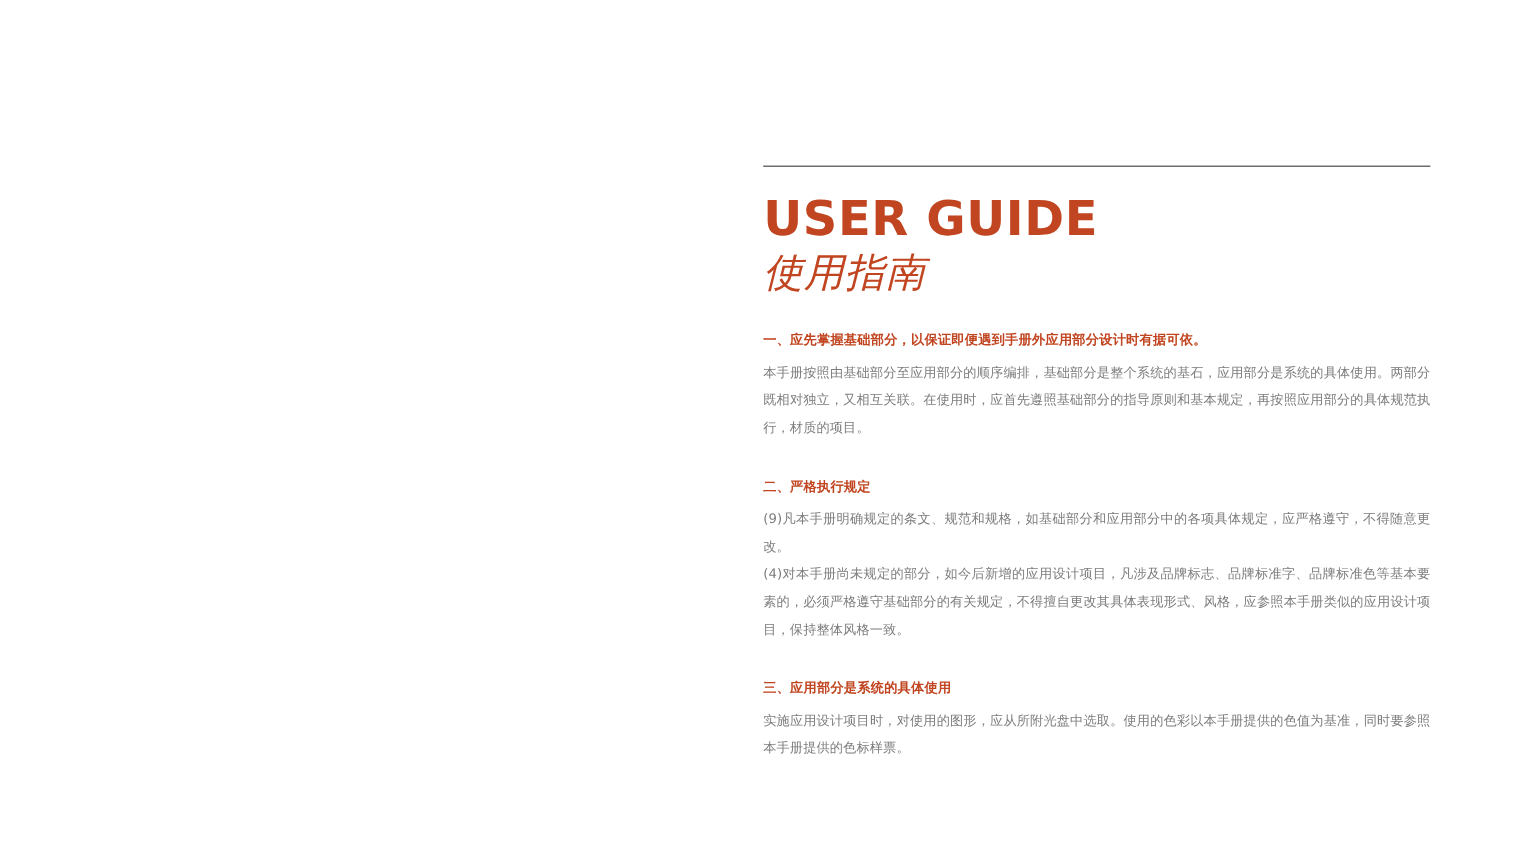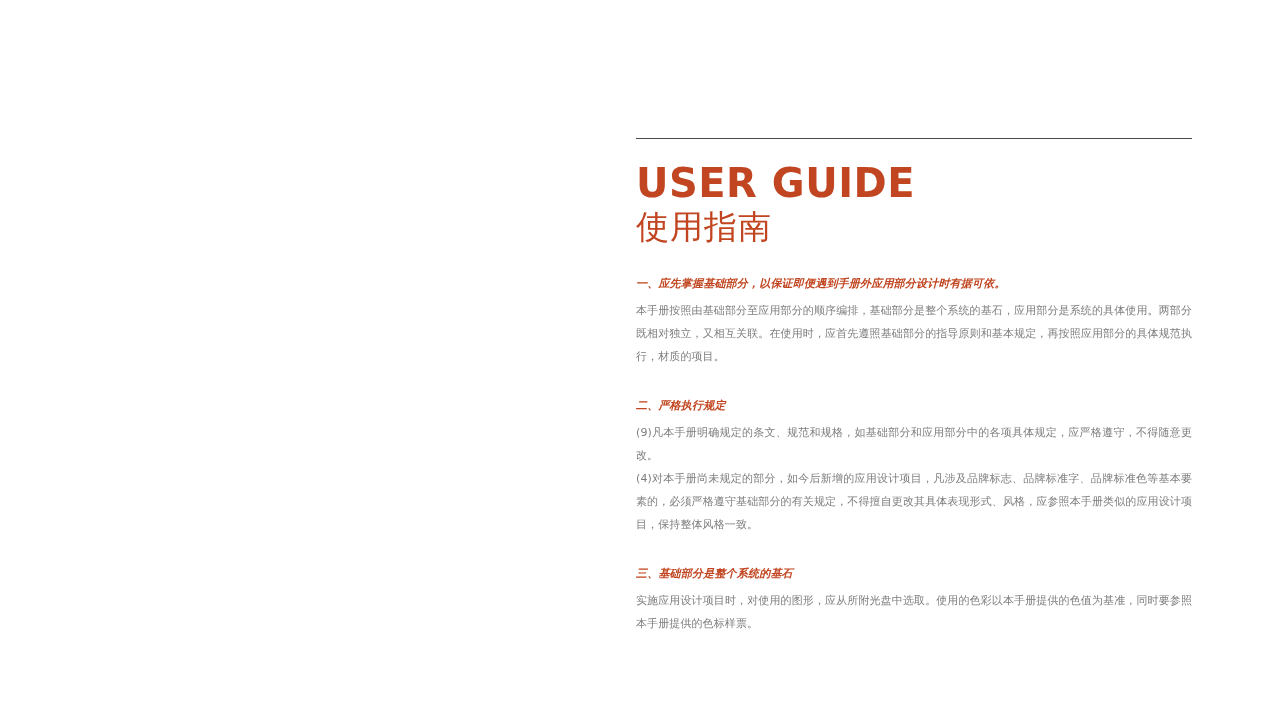--- a/index.html
+++ b/index.html
@@ -41,36 +41,36 @@
     margin: 0;
   }
   .title-cn {
     font-family: "DejaVu Sans", sans-serif;
     font-weight: normal;
     font-size: 33px;
     line-height: 40px;
     letter-spacing: 1px;
     color: #c14520;
     margin: 2px 0 0 0;
+    font-style: italic;
   }
   .sections {
     margin-top: 28px;
   }
   .section {
     margin-bottom: 14px;
   }
   .section-heading {
     font-family: "DejaVu Sans", sans-serif;
     font-weight: bold;
     font-size: 11px;
     line-height: 18px;
     color: #c14520;
     margin: 0 0 6px 0;
     letter-spacing: 0.2px;
-    font-style: italic;
   }
   .para {
     font-family: "DejaVu Sans", sans-serif;
     font-size: 11px;
     line-height: 23px;
     color: #7d7d7d;
     margin: 0;
     text-align: justify;
     letter-spacing: 0.1px;
   }
@@ -96,19 +96,19 @@
         <p class="para">本手册按照由基础部分至应用部分的顺序编排，基础部分是整个系统的基石，应用部分是系统的具体使用。两部分既相对独立，又相互关联。在使用时，应首先遵照基础部分的指导原则和基本规定，再按照应用部分的具体规范执行，材质的项目。</p>
       </div>
 
       <div class="section">
         <p class="section-heading">二、严格执行规定</p>
         <p class="para">(9)凡本手册明确规定的条文、规范和规格，如基础部分和应用部分中的各项具体规定，应严格遵守，不得随意更改。</p>
         <p class="para">(4)对本手册尚未规定的部分，如今后新增的应用设计项目，凡涉及品牌标志、品牌标准字、品牌标准色等基本要素的，必须严格遵守基础部分的有关规定，不得擅自更改其具体表现形式、风格，应参照本手册类似的应用设计项目，保持整体风格一致。</p>
       </div>
 
       <div class="section">
-        <p class="section-heading">三、基础部分是整个系统的基石</p>
+        <p class="section-heading">三、应用部分是系统的具体使用</p>
         <p class="para">实施应用设计项目时，对使用的图形，应从所附光盘中选取。使用的色彩以本手册提供的色值为基准，同时要参照本手册提供的色标样票。</p>
       </div>
 
     </div>
   </div>
 </div>
 
 </body></html>

